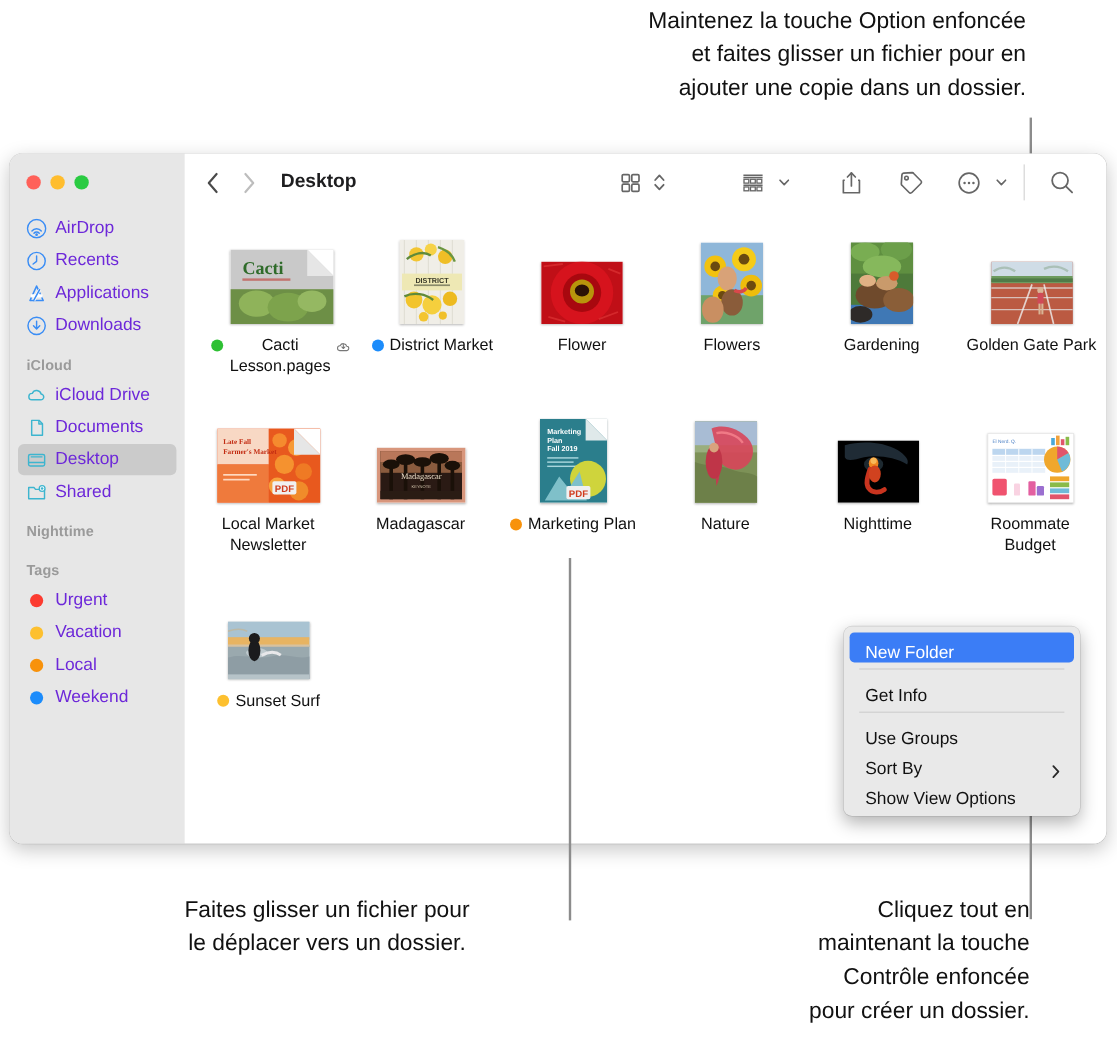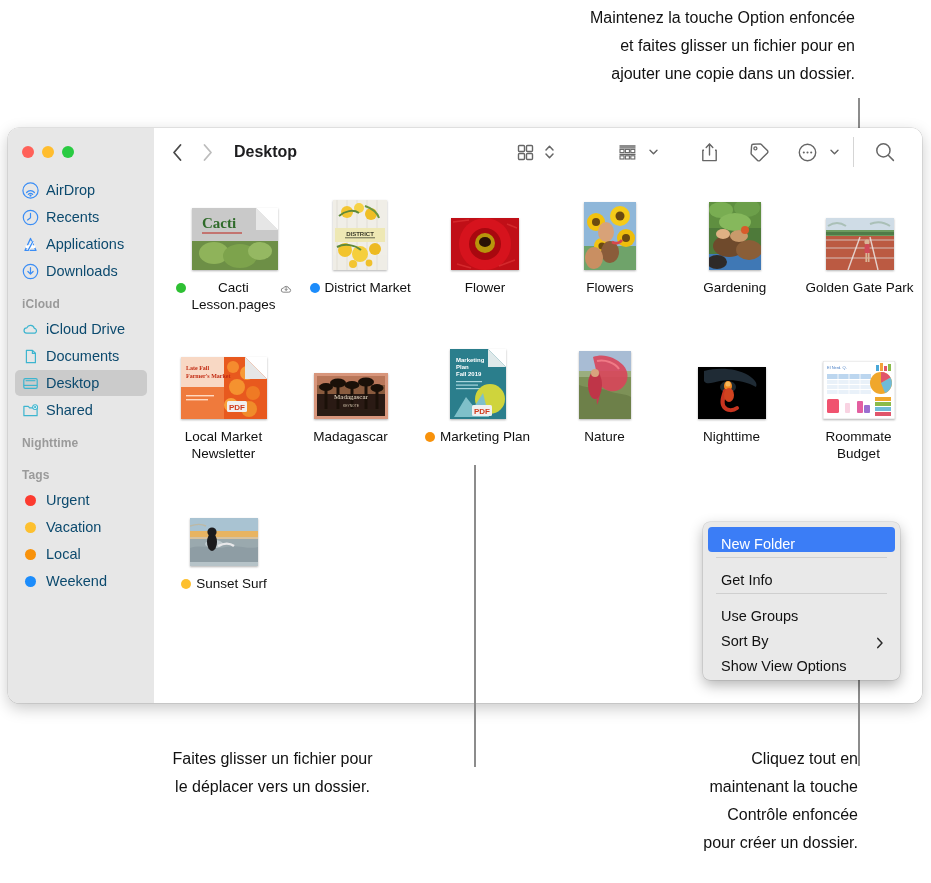--- a/index.html
+++ b/index.html
@@ -8,21 +8,21 @@
     background: #ffffff;
     font-family: "Liberation Sans", "DejaVu Sans", sans-serif;
     overflow: hidden;
   }
   #stage { position: relative; width: 931px; height: 883px; background: #fff; }
 
   
   .callout {
     position: absolute;
     color: #111111;
-    font-size: 16px;
+    font-size: 19px;
     line-height: 28px;
     white-space: pre-line;
   }
   .callout.right { text-align: right; }
   .callout.center { text-align: center; }
   .leader {
     position: absolute;
     width: 2px;
     background: #8c8c8c;
   }
@@ -65,21 +65,21 @@
     letter-spacing: .1px;
   }
   .side-item {
     display: flex; align-items: center;
     height: 26px;
     margin: 1px 7px;
     padding-left: 7px;
     border-radius: 5px;
     gap: 7px;
     font-size: 14.5px;
-    color: #0c4a6e;
+    color: #6d28d9;
   }
   .side-item.selected { background: #cbcbcb; }
   .side-ico { width: 17px; height: 17px; flex: 0 0 17px; display: block; }
   .tag-dot { width: 11px; height: 11px; border-radius: 50%; margin-left: 3px; flex: 0 0 11px; }
   .side-label { white-space: nowrap; }
 
   
   #main { flex: 1 1 auto; position: relative; background: #ffffff; }
   #toolbar {
     height: 48px;

